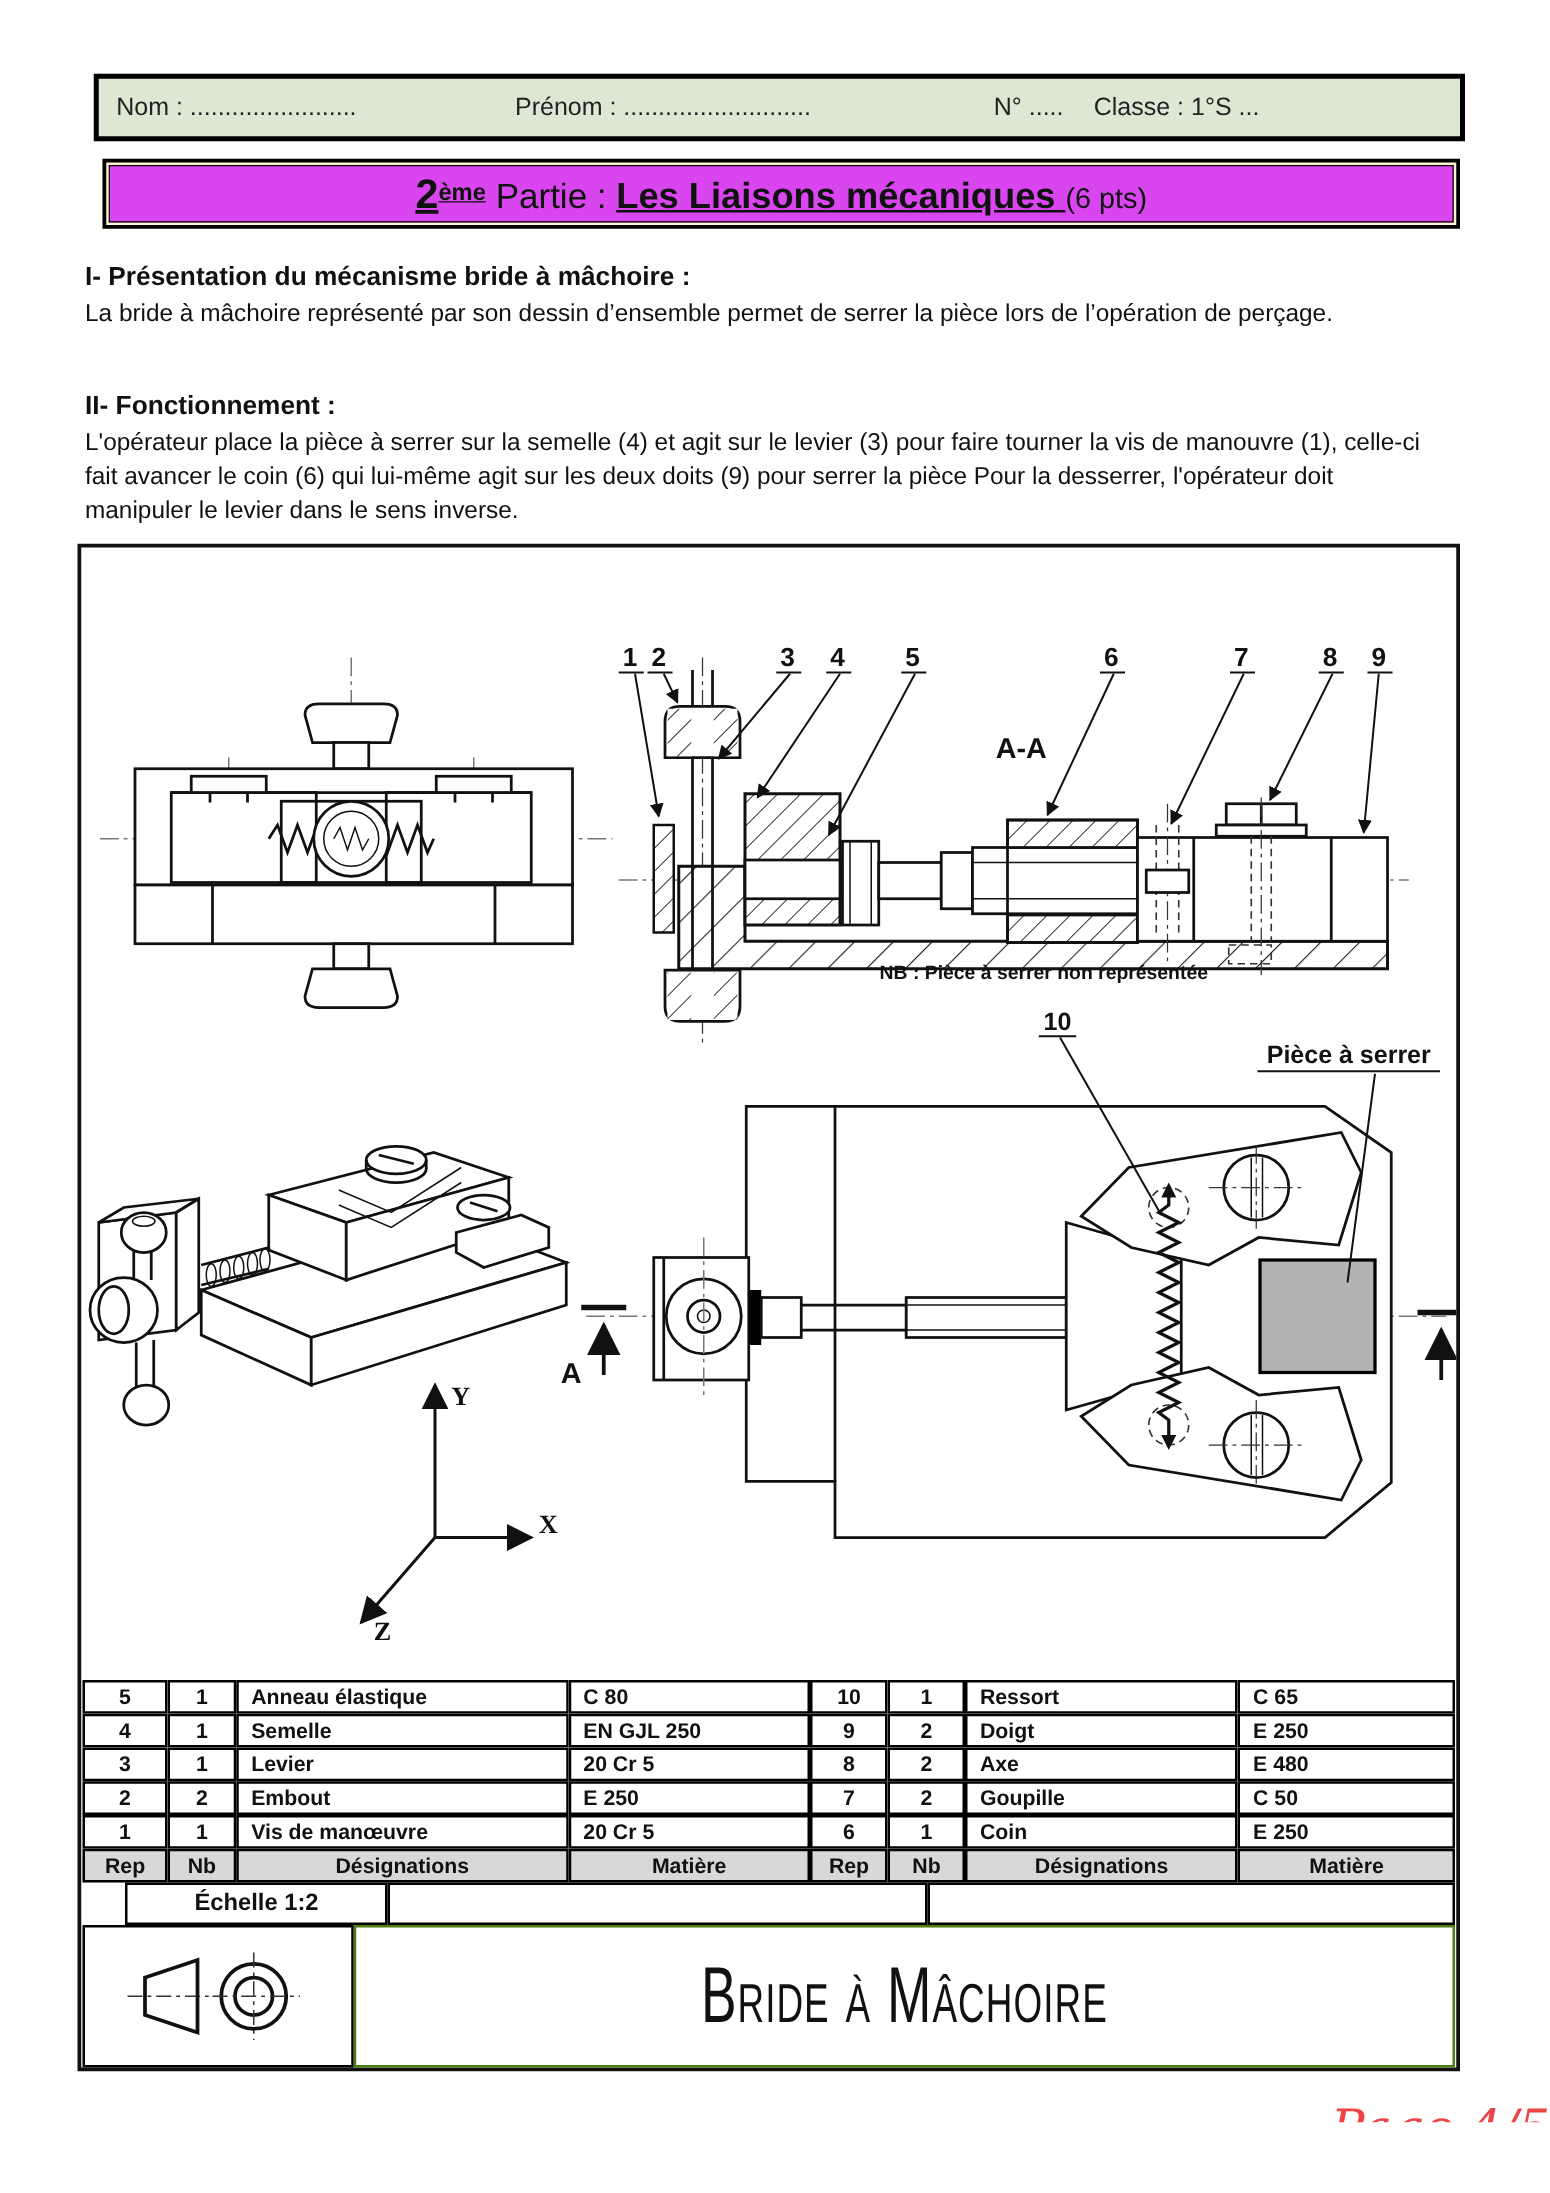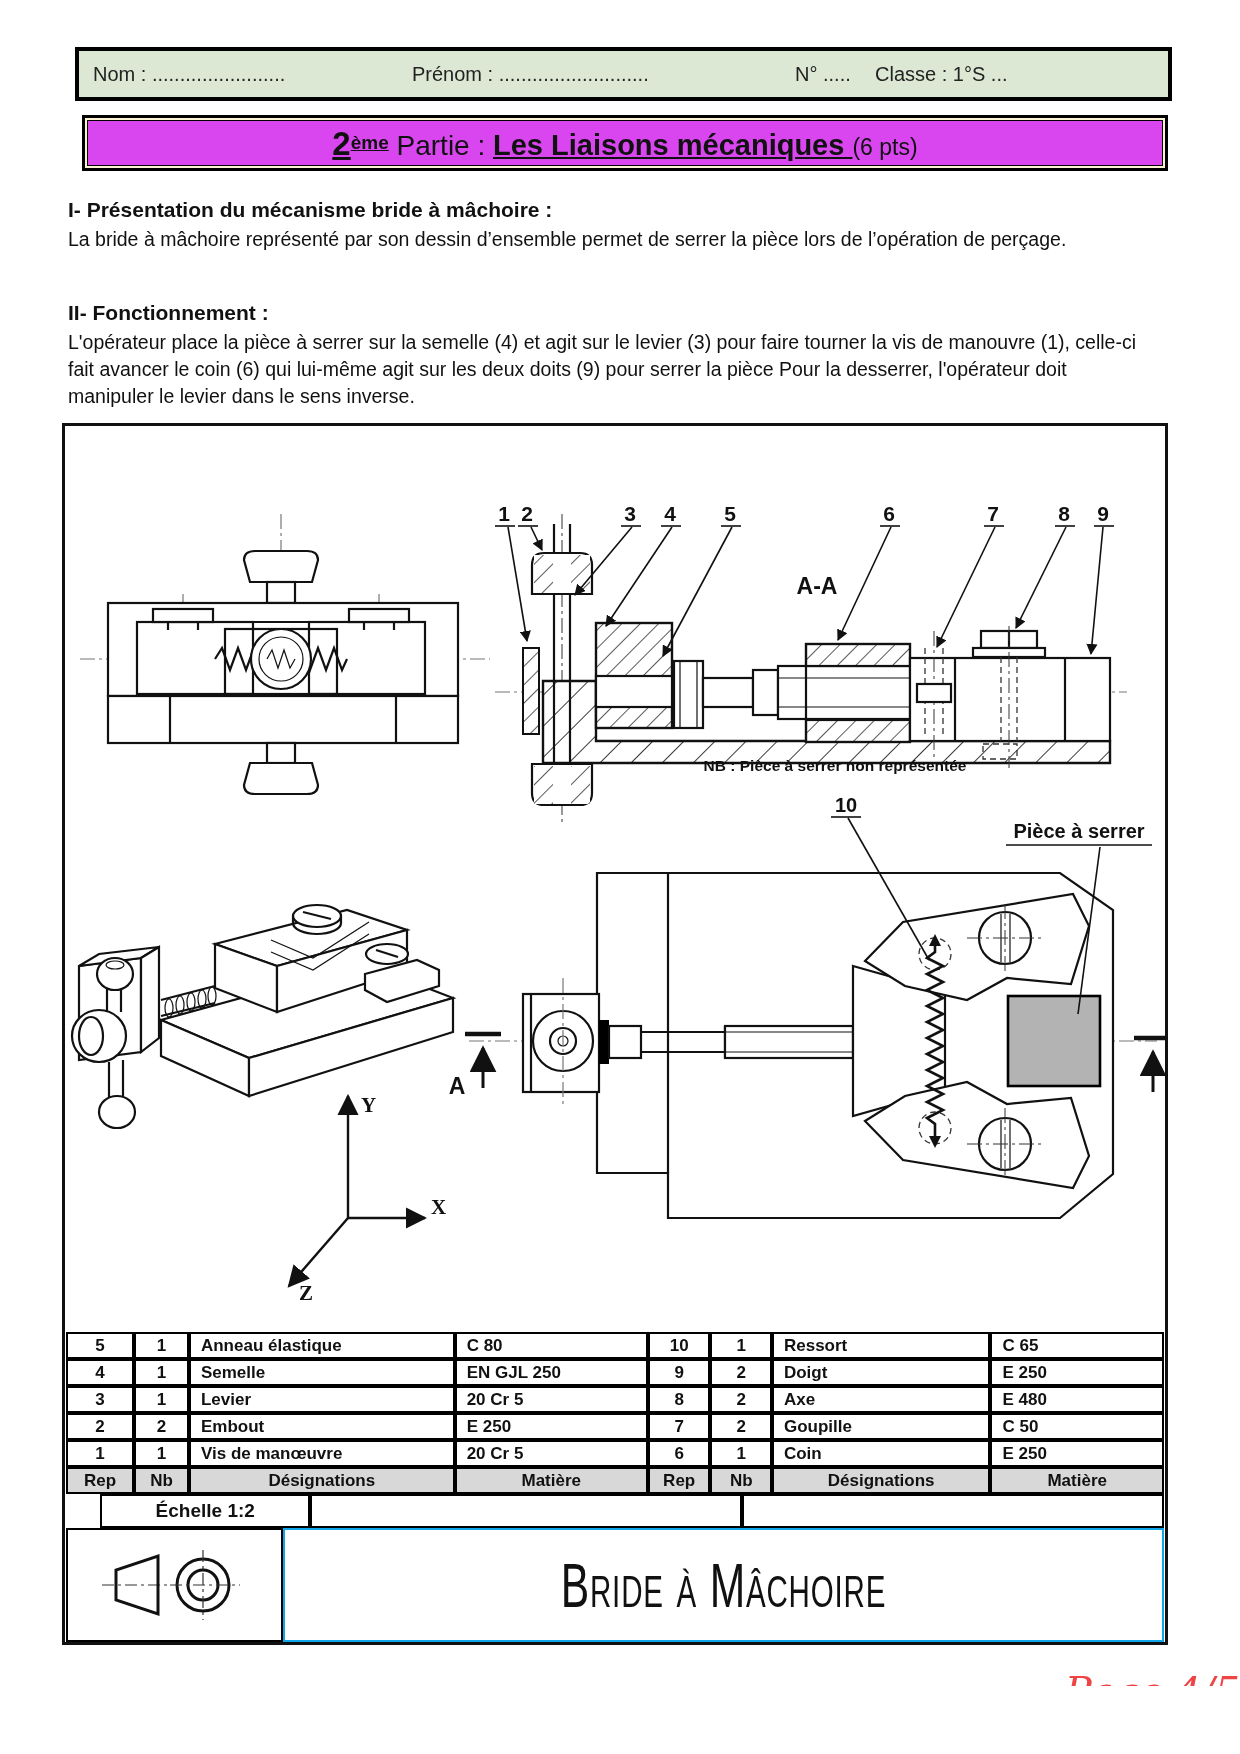--- a/index.html
+++ b/index.html
@@ -1,17 +1,17 @@
 <!DOCTYPE html>
 <html><head>
 <meta charset="utf-8">
 <style>
   html,body{margin:0;padding:0;background:#fff;}
   .sheet{position:relative;width:1240px;height:1686px;background:#fff;
-         font-family:"Liberation Sans",sans-serif;color:#111;overflow:hidden;}
+         font-family:"Liberation Sans",sans-serif;color:#111;overflow:hidden;margin-top:12px;}
 
   
   .name-box{position:absolute;left:75px;top:47px;width:1089px;height:46px;
             background:#dce8d3;border:4px solid #000;}
   .name-box span{position:absolute;top:0;line-height:46px;font-size:20px;color:#222;}
   .nb-nom{left:14px;} .nb-prenom{left:333px;} .nb-num{left:716px;} .nb-classe{left:796px;}
 
   
   .banner{position:absolute;left:82px;top:115px;width:1080px;height:50px;
           border:3px solid #000;background:#fdf3d2;}
@@ -43,21 +43,21 @@
   .ptable .l{justify-content:flex-start;padding-left:10px;}
   .ptable .hd{background:#d8d8d8;}
 
   
   .scale-row{display:flex;margin:0 1px;height:34px;padding-left:34px;}
   .scale-row .sc{border:2px solid #000;display:flex;align-items:center;justify-content:center;
                  font-size:19px;font-weight:bold;}
   .sc1{width:19.4%;} .sc2{width:40.2%;} .sc3{flex:1;}
   .tblock{display:flex;margin:0 1px;flex:1;}
   .tb-sym{width:19.4%;border:2px solid #000;display:flex;align-items:center;justify-content:center;}
-  .tb-title{flex:1;border:2px solid #0ea5e9;display:flex;align-items:center;justify-content:center;}
+  .tb-title{flex:1;border:2px solid #4d7c0f;display:flex;align-items:center;justify-content:center;}
   .tb-title span{font-variant:small-caps;font-size:52px;font-weight:500;letter-spacing:1px;
                  transform:scale(0.82,1.22);white-space:nowrap;}
 
   
   .pagefoot{position:absolute;left:0;right:0;top:1668px;text-align:right;
             font-family:"DejaVu Serif",serif;font-style:italic;font-size:40px;
             text-decoration:underline;color:#ef4444;}
 
   
   .o{stroke:#111;stroke-width:2.2;fill:none;stroke-linejoin:miter;}

